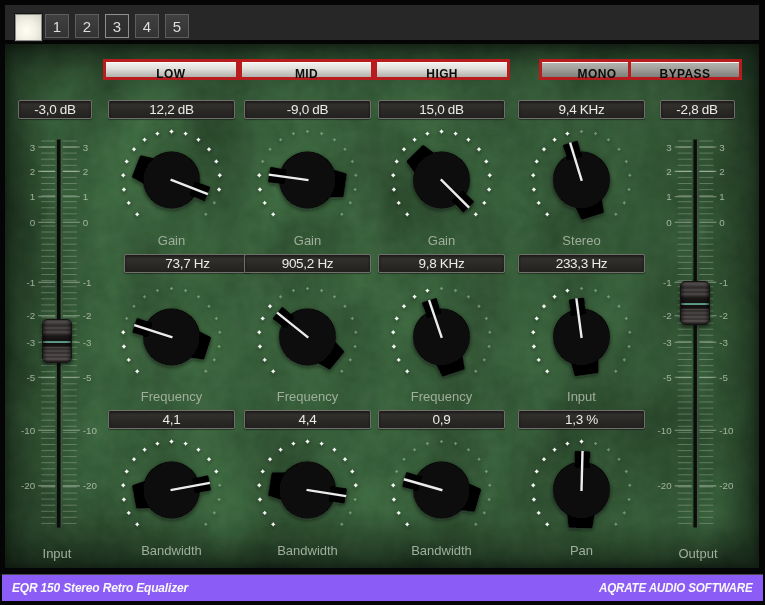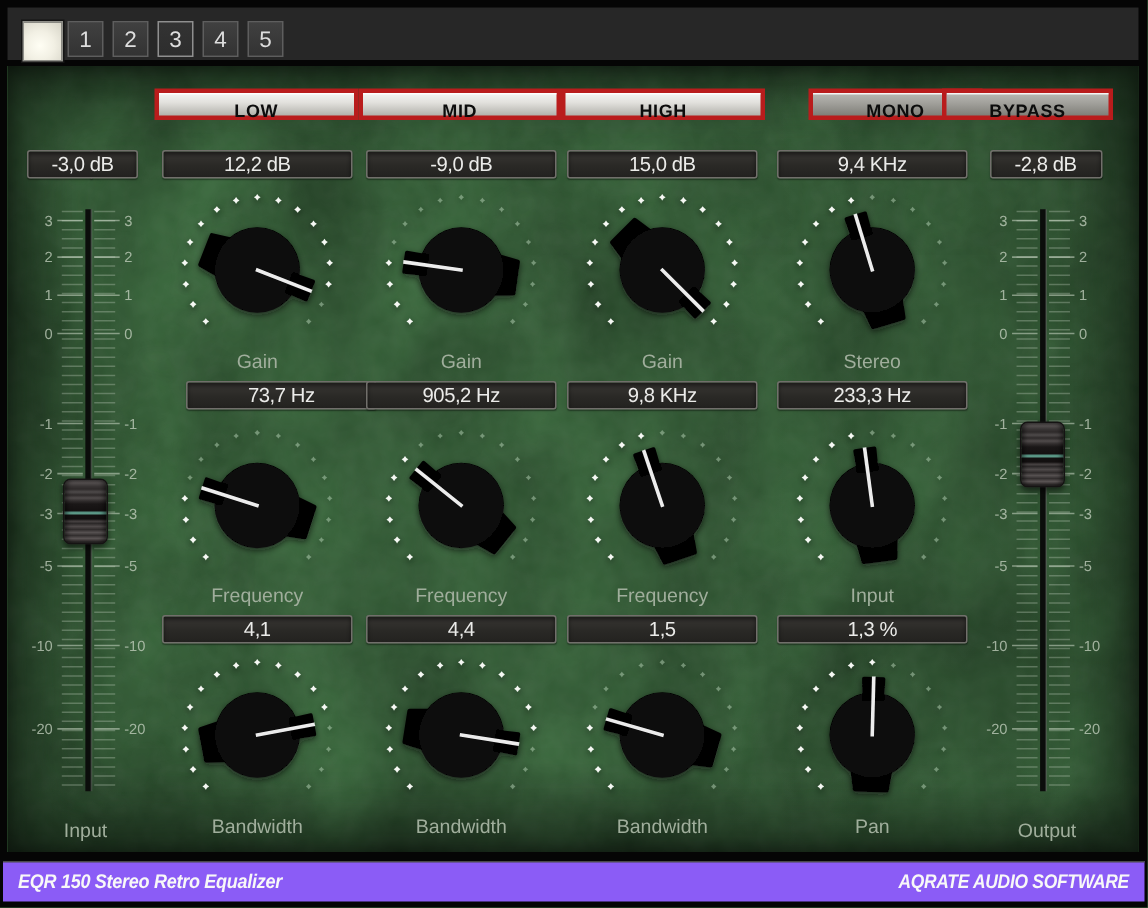--- a/index.html
+++ b/index.html
@@ -92,21 +92,21 @@
 <div class="disp" style="left:244.0px;top:100px;width:125px;">-9,0 dB</div>
 <div class="disp" style="left:378.0px;top:100px;width:125px;">15,0 dB</div>
 <div class="disp" style="left:518.0px;top:100px;width:125px;">9,4 KHz</div>
 <div class="disp" style="left:659.5px;top:100px;width:73px;">-2,8 dB</div>
 <div class="disp" style="left:124px;top:254px;width:125px;">73,7 Hz</div>
 <div class="disp" style="left:244.0px;top:254px;width:125px;">905,2 Hz</div>
 <div class="disp" style="left:378.0px;top:254px;width:125px;">9,8 KHz</div>
 <div class="disp" style="left:518.0px;top:254px;width:125px;">233,3 Hz</div>
 <div class="disp" style="left:108.0px;top:410px;width:125px;">4,1</div>
 <div class="disp" style="left:244.0px;top:410px;width:125px;">4,4</div>
-<div class="disp" style="left:378.0px;top:410px;width:125px;">1,5</div>
+<div class="disp" style="left:378.0px;top:410px;width:125px;">0,9</div>
 <div class="disp" style="left:518.0px;top:410px;width:125px;">1,3 %</div>
 <div class="klabel" style="left:101.5px;top:233px;">Gain</div>
 <div class="klabel" style="left:237.5px;top:233px;">Gain</div>
 <div class="klabel" style="left:371.5px;top:233px;">Gain</div>
 <div class="klabel" style="left:511.5px;top:233px;">Stereo</div>
 <div class="klabel" style="left:101.5px;top:389px;">Frequency</div>
 <div class="klabel" style="left:237.5px;top:389px;">Frequency</div>
 <div class="klabel" style="left:371.5px;top:389px;">Frequency</div>
 <div class="klabel" style="left:511.5px;top:389px;">Input</div>
 <div class="klabel" style="left:101.5px;top:543px;">Bandwidth</div>

